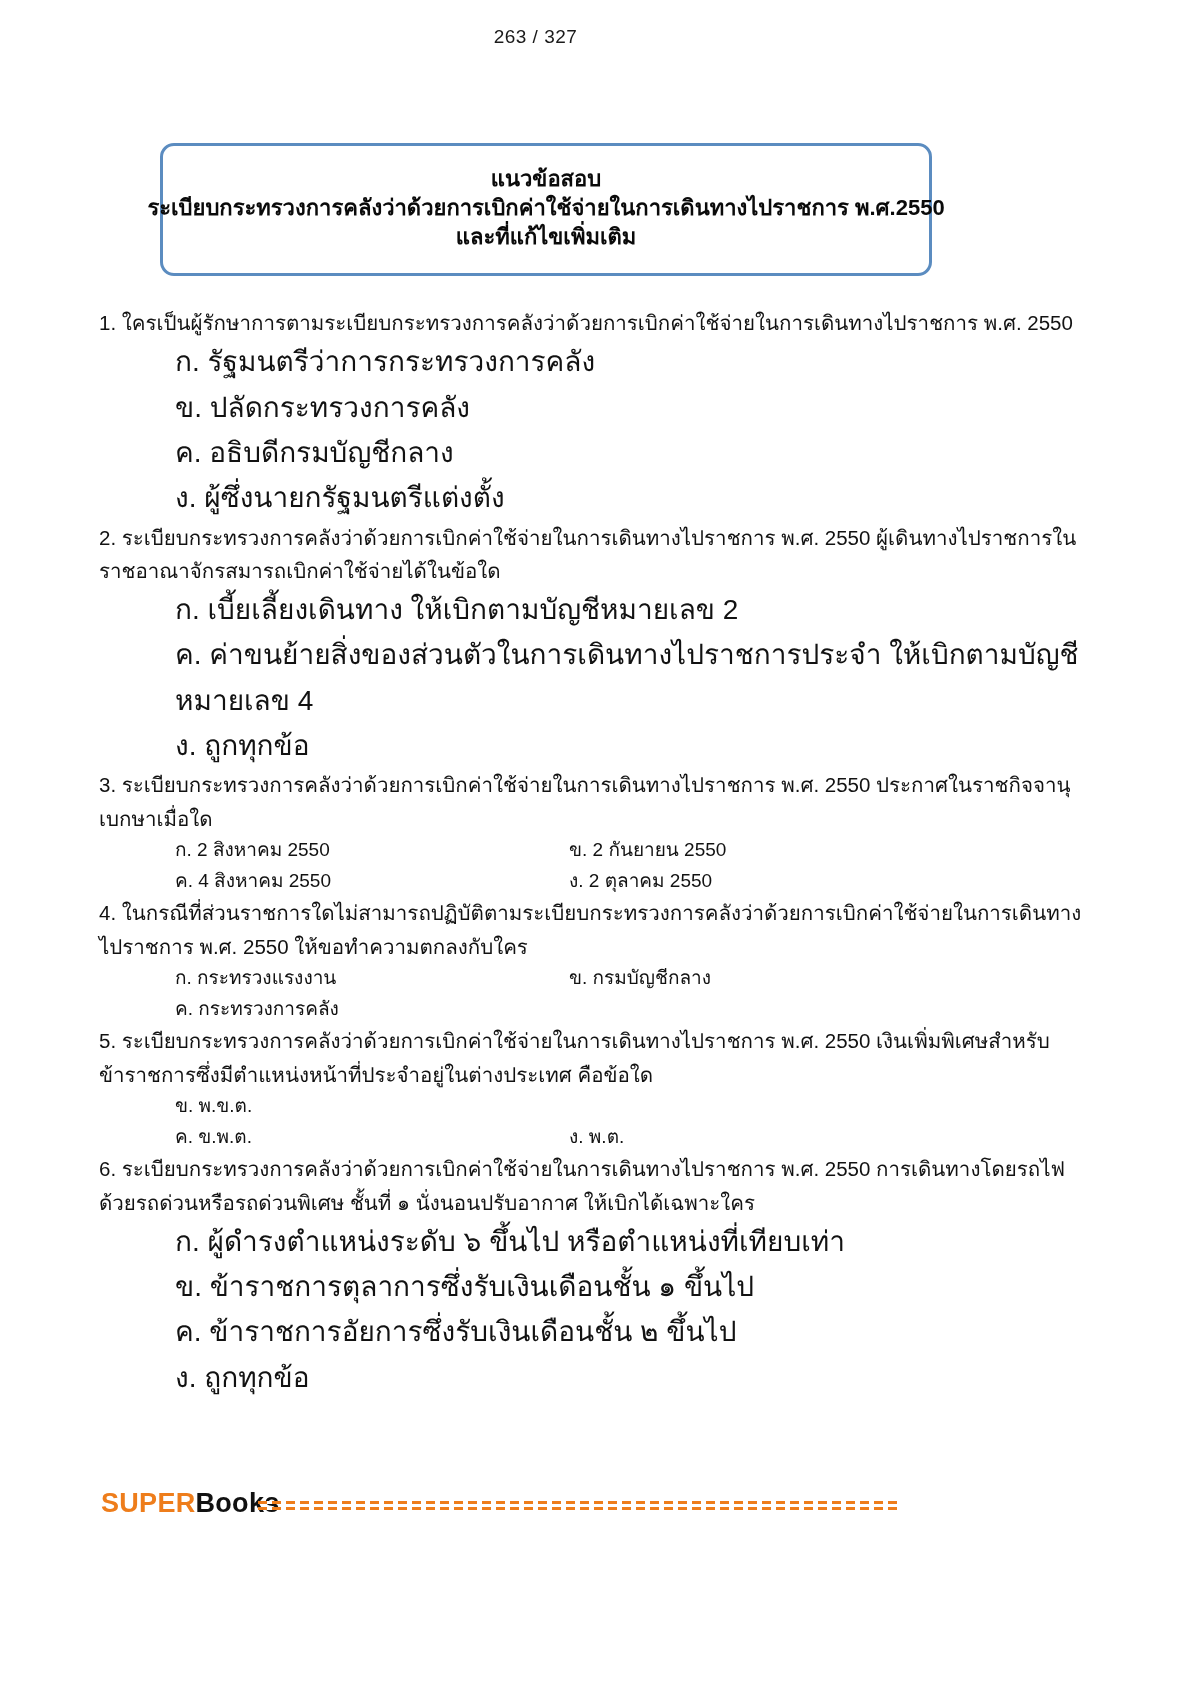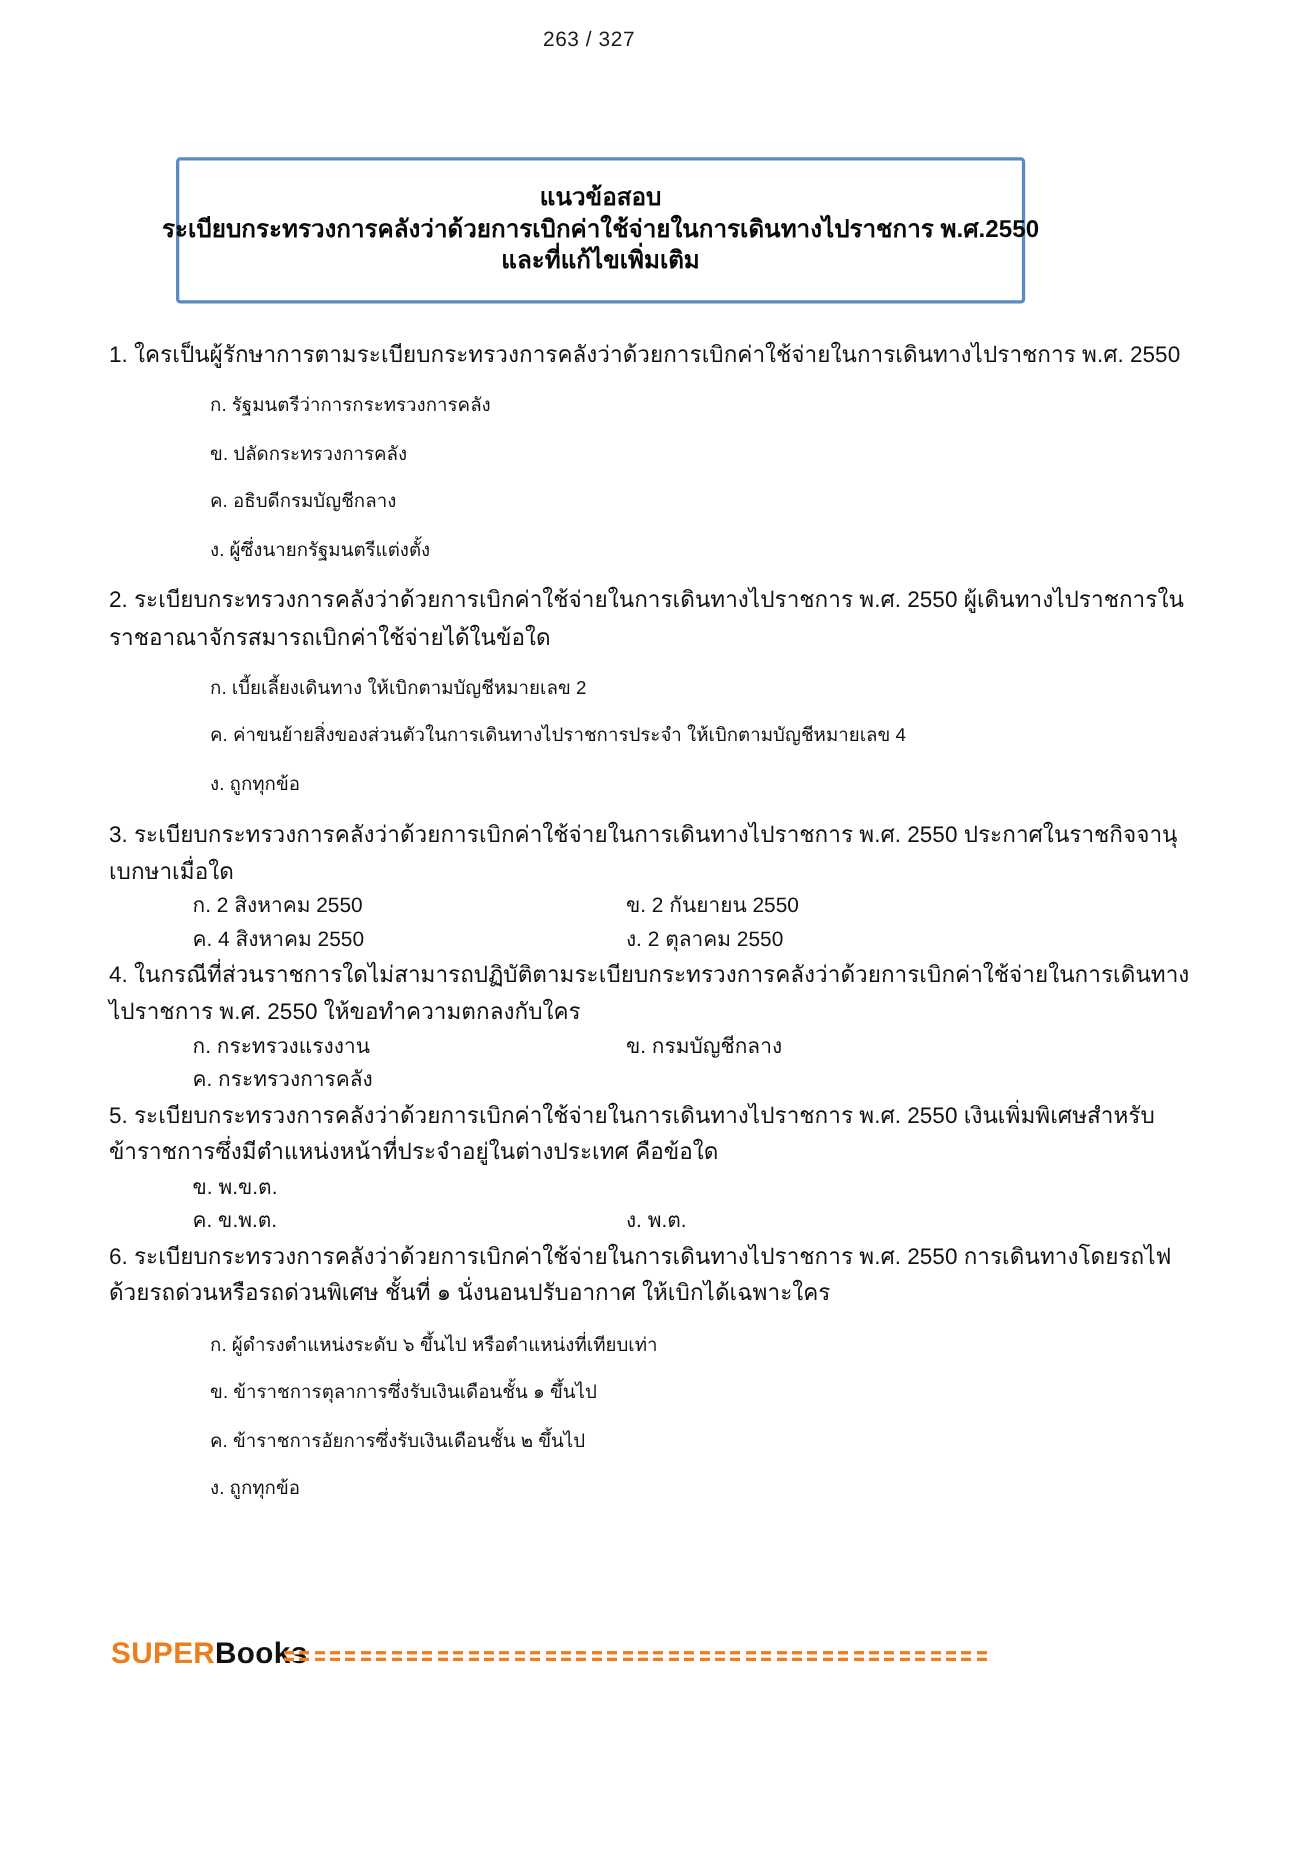--- a/index.html
+++ b/index.html
@@ -38,21 +38,21 @@
   }
 
   
   .title-box {
     position: absolute;
     left: 160px;
     top: 143px;
     width: 772px;
     height: 133px;
     border: 3px solid #5b8cc0;
-    border-radius: 4px;
+    border-radius: 14px;
     box-sizing: border-box;
     display: flex;
     flex-direction: column;
     align-items: center;
     justify-content: center;
     padding: 6px 12px 10px 12px;
   }
   .title-line {
     font-weight: bold;
     color: #0a0a0a;
@@ -74,24 +74,24 @@
   .q-block { margin-bottom: 0; }
   .q-stem {
     font-size: 20.5px;
     line-height: 1.62;
     color: #121212;
     text-align: left;
     margin: 0;
     padding: 0;
   }
   .opt {
-    font-size: 17px;
+    font-size: 28px;
     line-height: 1.62;
     color: #121212;
-    margin: 16px;
+    margin: 0;
     padding-left: 76px;
   }
   
   .opt-row {
     display: flex;
     font-size: 19px;
     line-height: 1.62;
     color: #121212;
     padding-left: 76px;
   }

